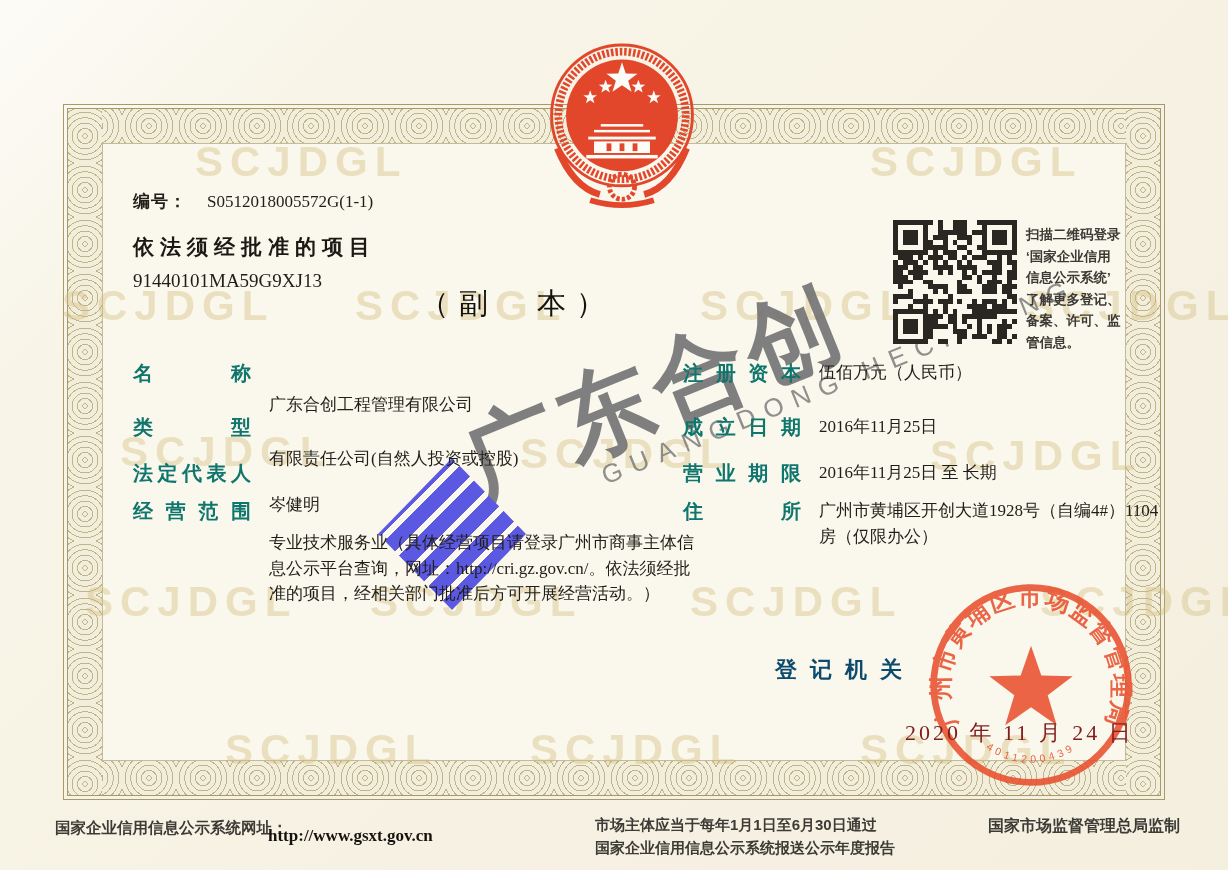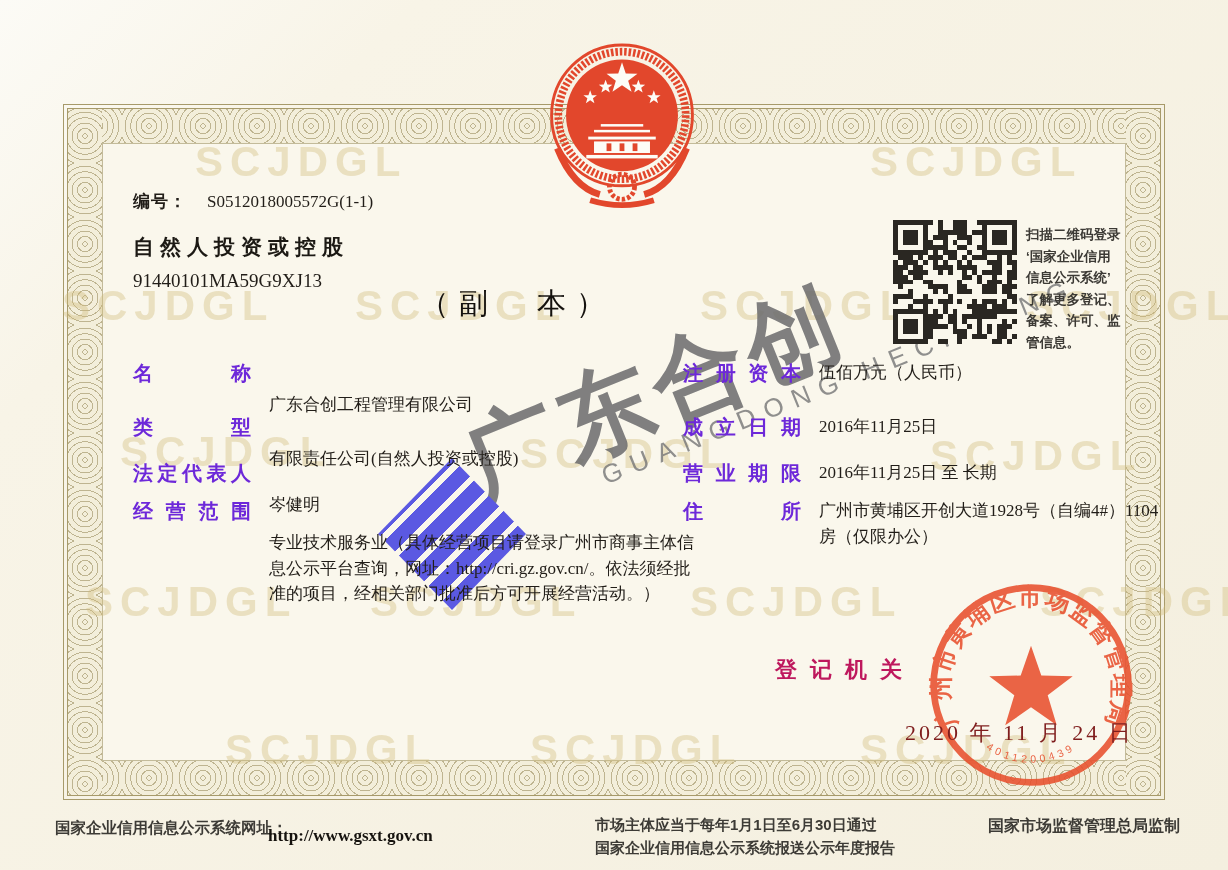--- a/index.html
+++ b/index.html
@@ -54,42 +54,42 @@
   .subtitle { position:absolute; left:420px; top:284px; width:460px; z-index:5;
     font-size:29px; color:#15120e; letter-spacing:10px; text-align:left; }
 
   
   #qr { position:absolute; left:893px; top:220px; z-index:5; }
   .qr-caption { position:absolute; left:1026px; top:224px; width:152px; z-index:5;
     font-size:13.5px; line-height:1.6; color:#3c3a35; white-space:pre-line; font-weight:bold; }
 
   
   .field { position:absolute; z-index:5; }
-  .flabel { display:inline-block; width:118px; font-size:20px; font-weight:bold; color:#6d28d9;
+  .flabel { display:inline-block; width:118px; font-size:20px; font-weight:bold; color:#0f766e;
     text-align:justify; text-align-last:justify; vertical-align:top; }
   .fvalue { display:inline-block; font-size:17px; color:#211d18; line-height:1.5;
     font-family:"Liberation Serif","DejaVu Serif",serif; vertical-align:top; margin-left:18px; }
   .col-l { left:133px; } .col-r { left:683px; }
   .r1 { top:360px; } .r2 { top:414px; } .r3 { top:460px; } .r4 { top:498px; }
   .w-l .fvalue { width:432px;margin-top:32px; } .w-r .fvalue { width:356px; }
 
   
   .company-wm { position:absolute; left:452px; top:424px; z-index:2;
     transform:rotate(-22deg); transform-origin:0 0; pointer-events:none; }
   .company-wm .cn { font-size:94px; font-weight:bold; letter-spacing:6px;
     color:rgba(106,106,108,.85); white-space:nowrap; line-height:1; }
   .company-wm .en { font-size:26px; letter-spacing:10px; color:rgba(116,116,118,.8);
     margin:-4px 0 0 120px; white-space:nowrap; }
   #logo { position:absolute; left:378px; top:458px; width:148px; height:152px; z-index:2;
     clip-path:polygon(50% 0,100% 50%,50% 100%,0 50%);
     background:repeating-linear-gradient(135deg,#5b59e2 0 15px,rgba(0,0,0,0) 15px 21px); }
 
   
   .reg-label { position:absolute; left:775px; top:655px; z-index:5; font-size:22px;
-    font-weight:bold; letter-spacing:13px; color:#be185d; }
+    font-weight:bold; letter-spacing:13px; color:#0c4a6e; }
   #seal { position:absolute; left:926px; top:580px; z-index:3; opacity:.88; }
   .reg-date { position:absolute; left:905px; top:718px; z-index:6; font-size:22px;
     color:#7f1d1d; font-family:"Liberation Serif","DejaVu Serif",serif; letter-spacing:3px; white-space:nowrap; }
 
   
   .ft { position:absolute; z-index:5; font-weight:bold; color:#3d3b36; }
   .ft-left-label { left:55px; top:818px; font-size:15.5px; }
   .ft-left-url { left:268px; top:826px; font-size:17px; color:#15120e;
     font-family:"Liberation Serif","DejaVu Serif",serif; }
   .ft-mid { left:595px; top:806px; font-size:15px; line-height:1.5;margin-top:8px; }
@@ -156,21 +156,21 @@
       <circle cx="85" cy="152" r="13" stroke-width="5" stroke-dasharray="3.5 2.2"></circle>
       <path d="M18 112 Q34 152 62 160" stroke-width="7"></path>
       <path d="M152 112 Q136 152 108 160" stroke-width="7"></path>
       <path d="M52 166 Q85 176 118 166" stroke-width="6"></path>
     </g>
   </svg>
 
   <div class="serial-row">
     <span class="serial-label">编号：</span><span class="serial-num">S0512018005572G(1-1)</span>
   </div>
-  <div class="credit-label">自然人投资或控股</div>
+  <div class="credit-label">依法须经批准的项目</div>
   <div class="credit-code">91440101MA59G9XJ13</div>
 
   <div class="subtitle">（副　本）</div>
 
   <svg id="qr" width="124" height="124" viewBox="0 0 25 25" shape-rendering="crispEdges">
     <rect width="25" height="25" fill="#faf7ec"></rect>
     <g id="qr-modules" fill="#2a2722">
         <rect x="7" y="0" width="1" height="1"></rect>
         <rect x="9" y="0" width="1" height="1"></rect>
         <rect x="12" y="0" width="1" height="1"></rect>

